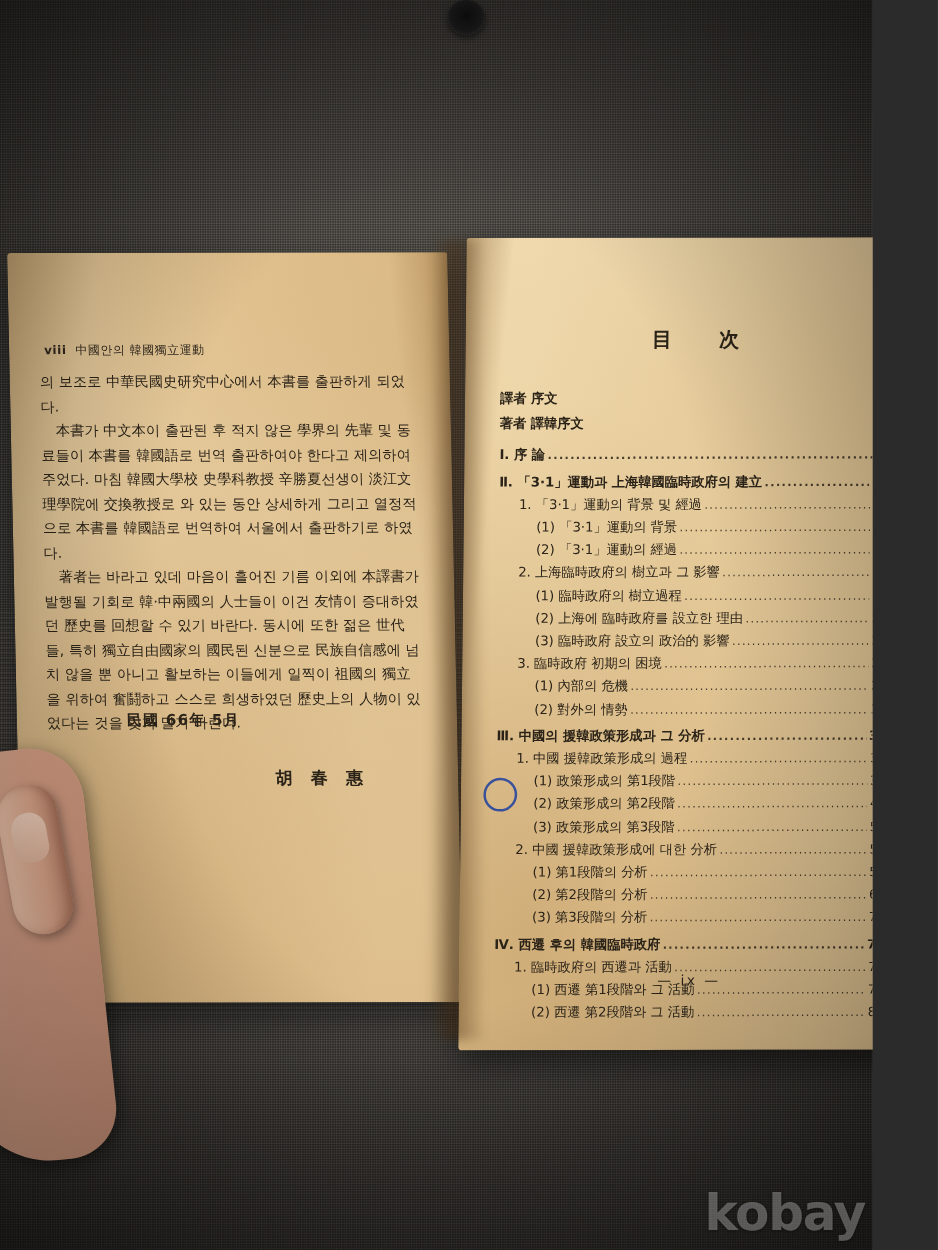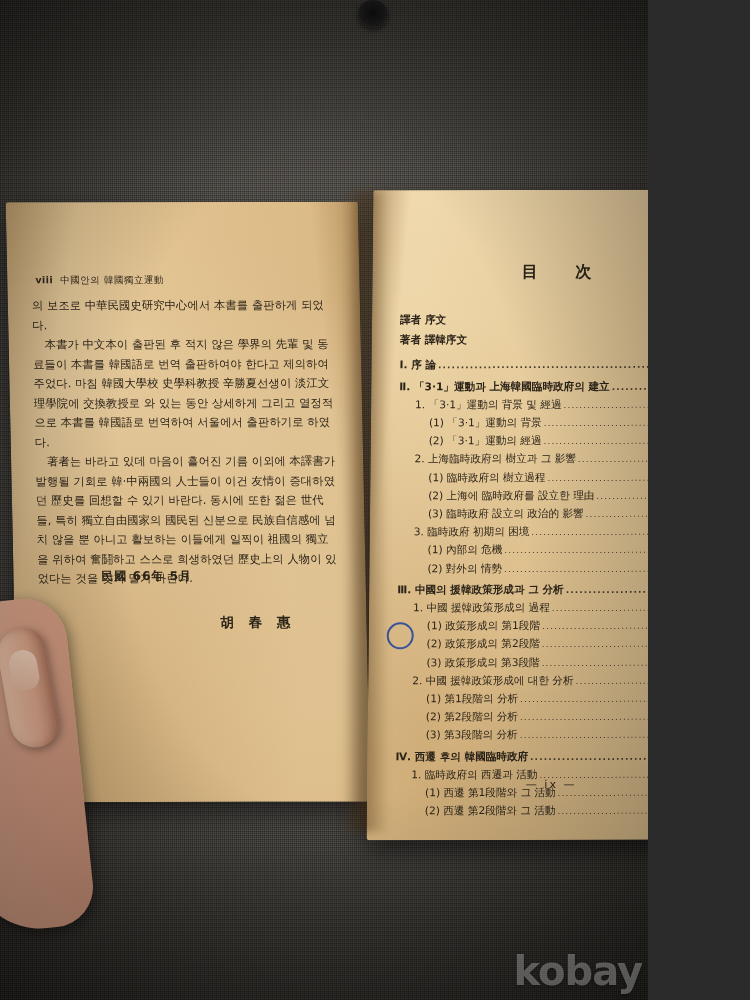--- a/index.html
+++ b/index.html
@@ -2,21 +2,21 @@
 <html><head>
 <meta charset="utf-8">
 <style>
   html, body {
     margin: 0;
     padding: 0;
     background: #2b2b2b;
   }
   #scene {
     position: relative;
-    width: 648px;
+    width: 698px;
     height: 1000px;
     overflow: hidden;
     font-family: "DejaVu Sans", sans-serif;
   }
 
   
   .carpet {
     position: absolute;
     inset: 0;
     background-color: #55524d;

